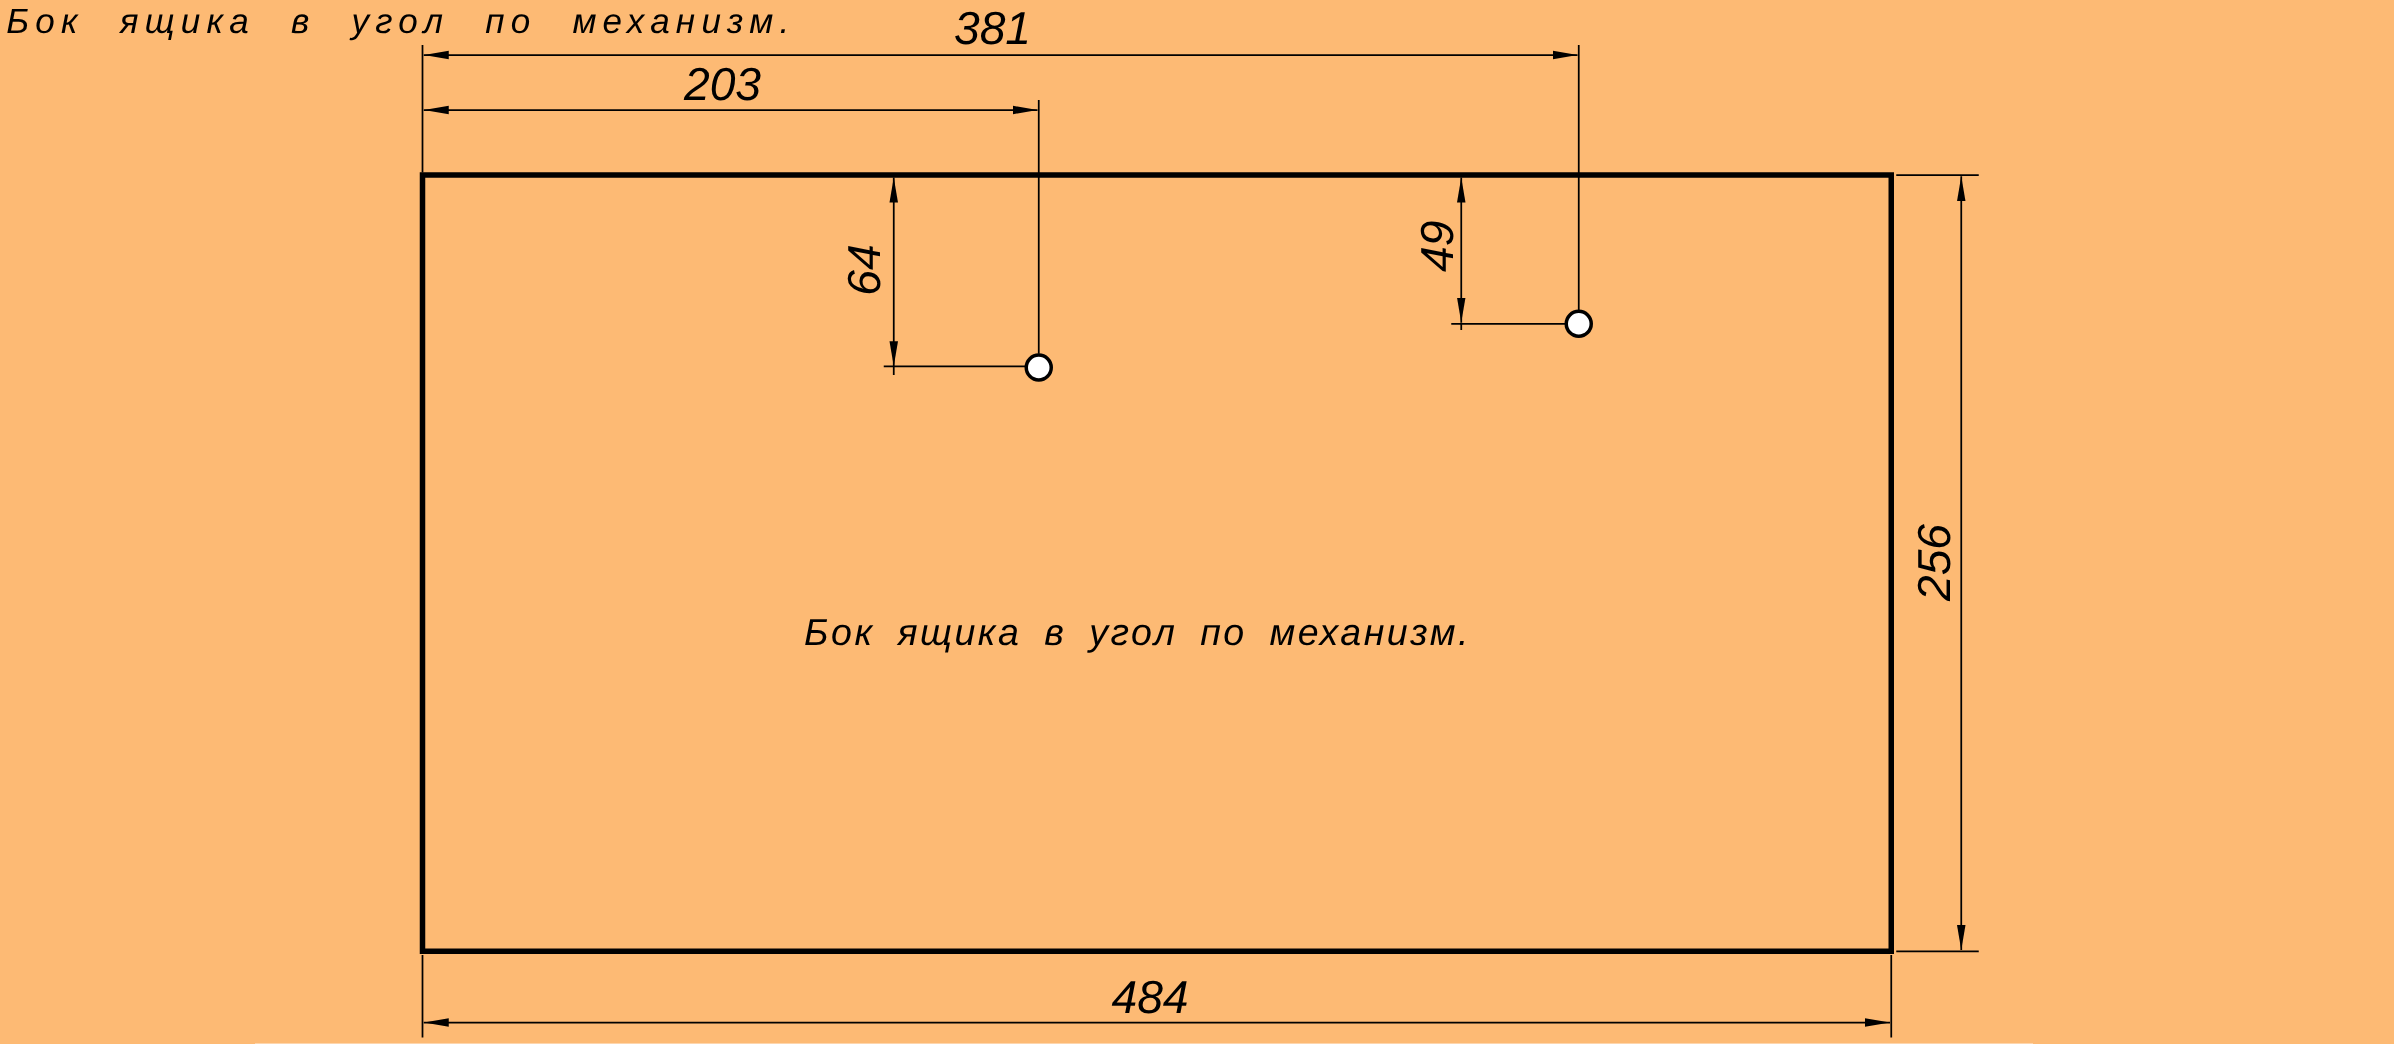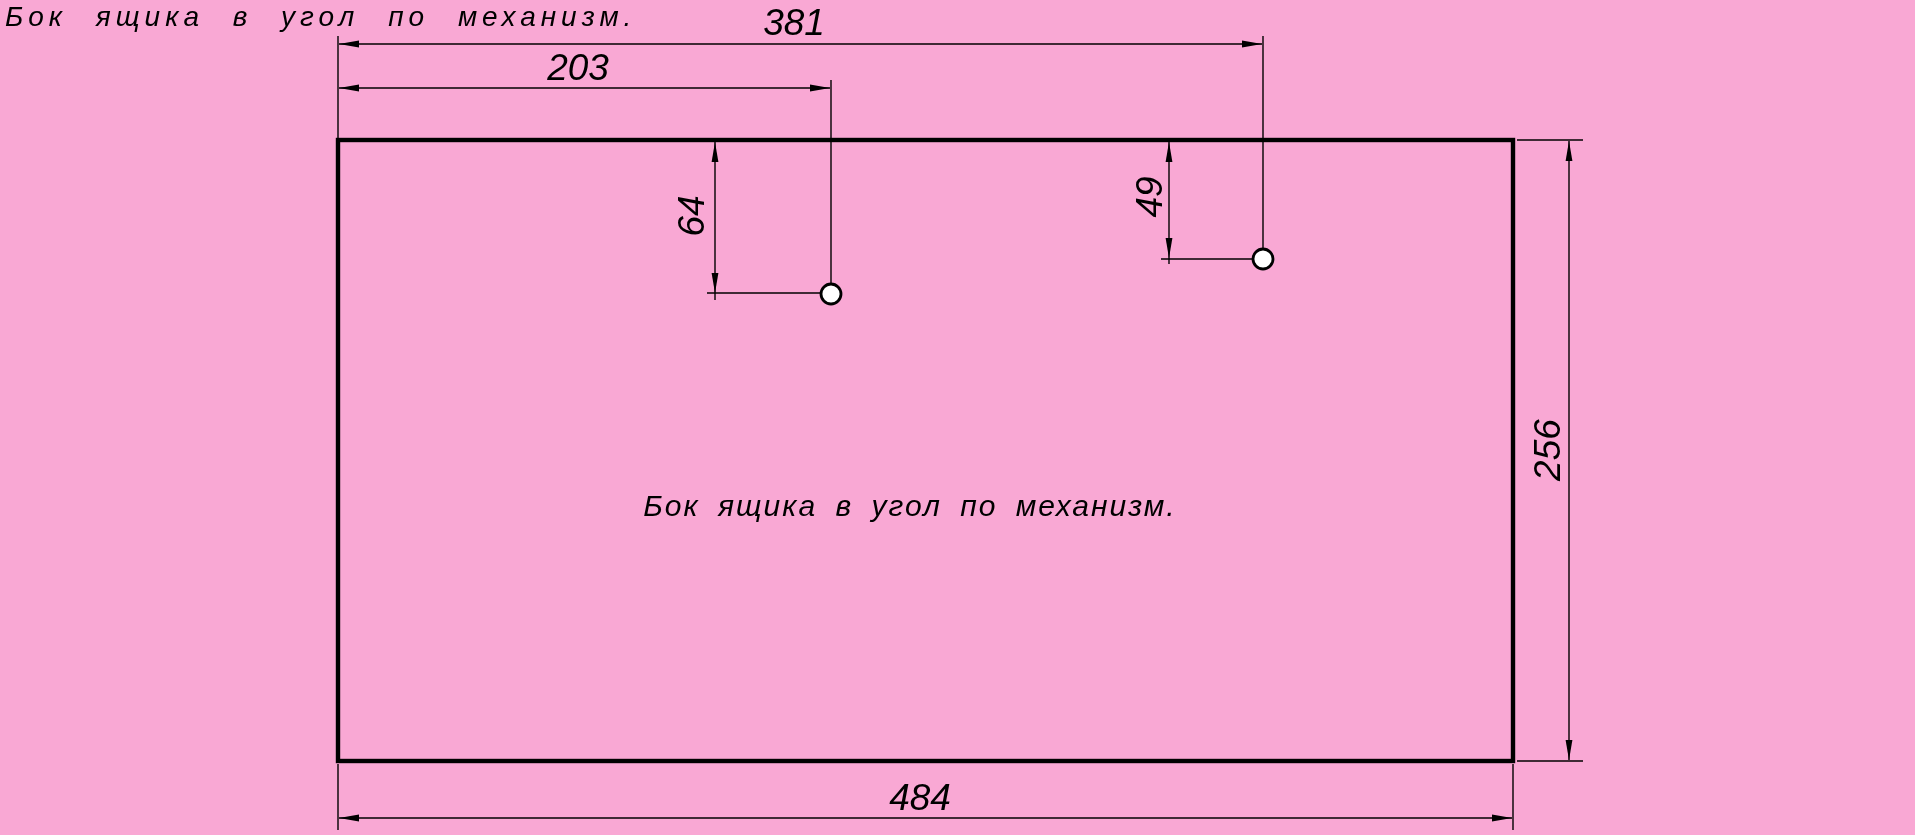--- a/index.html
+++ b/index.html
@@ -4,21 +4,21 @@
 <style>
   html, body {
     margin: 0;
     padding: 0;
     background: #ffffff;
   }
   .stage {
     position: relative;
     width: 1915px;
     height: 835px;
-    background: #f9a8d4;
+    background: #fdba74;
     overflow: hidden;
   }
   svg { display: block; }
   text {
     font-family: "Liberation Sans", sans-serif;
     font-style: italic;
     fill: #000000;
   }
   .dim-text {
     font-size: 37px;

